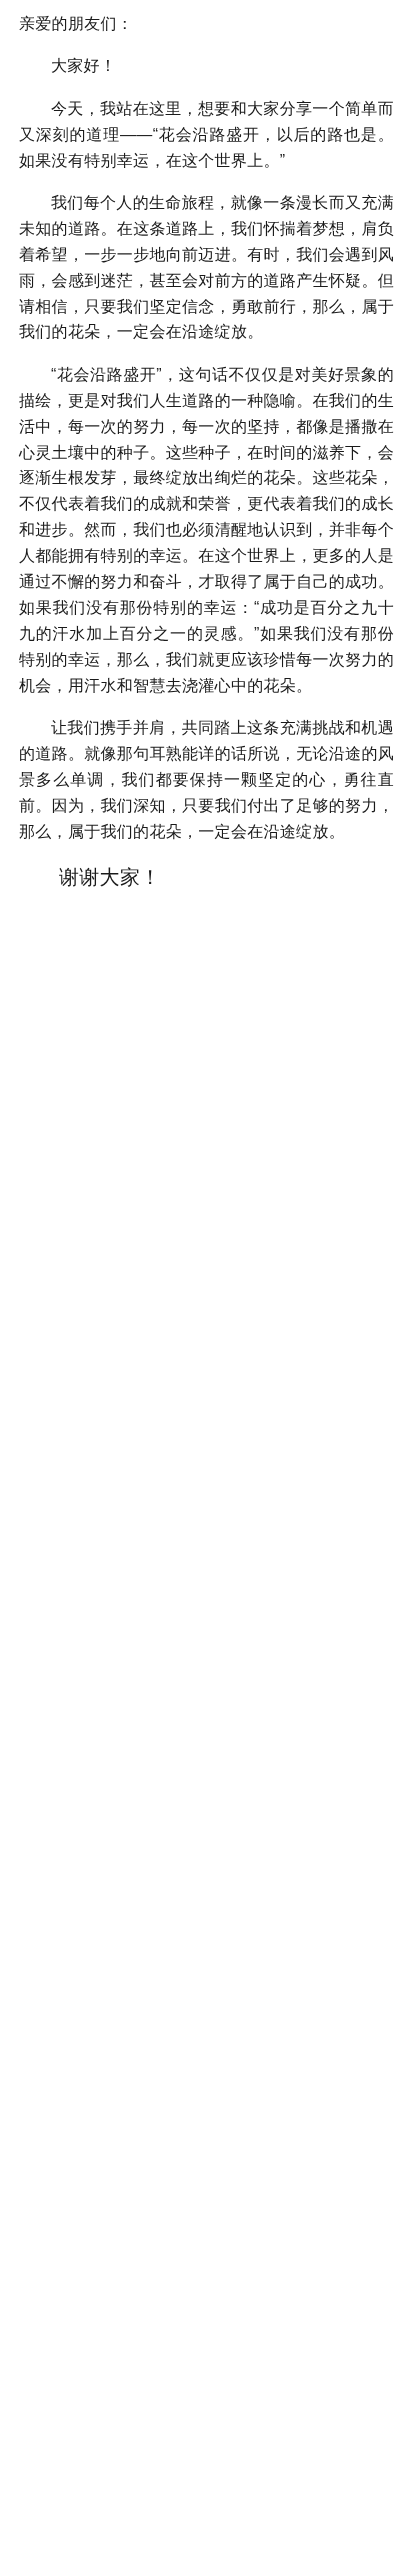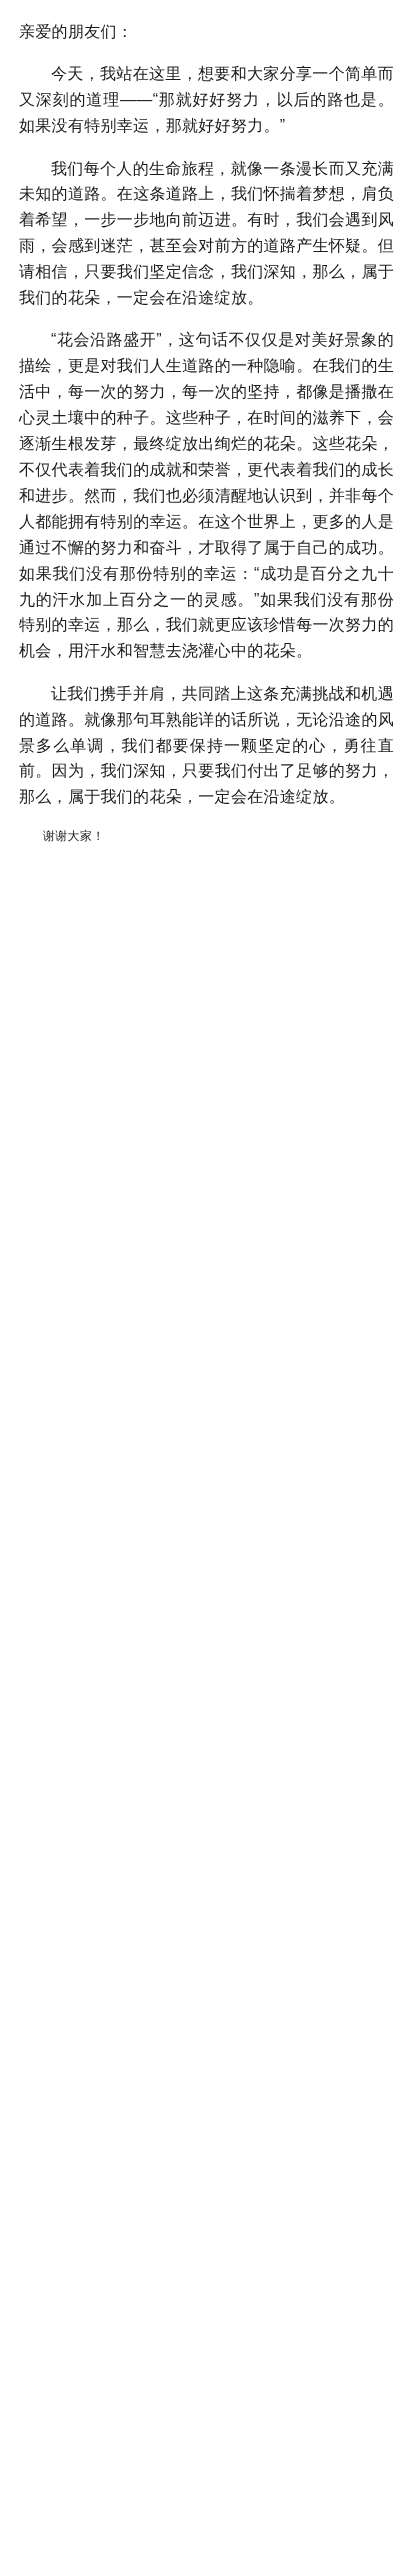--- a/index.html
+++ b/index.html
@@ -10,21 +10,21 @@
   body {
     width: 413px;
     min-height: 2576px;
     font-family: "Liberation Sans", "DejaVu Sans", sans-serif;
     color: #1a1a1a;
   }
   .page {
     width: 413px;
     min-height: 2576px;
     box-sizing: border-box;
-    padding: 20px 19px 19px 19px;
+    padding: 12px 19px 19px 19px;
     background: #ffffff;
   }
   .salutation {
     font-size: 16px;
     line-height: 1.55;
     margin: 0 0 16.5px 0;
     letter-spacing: 0.3px;
     font-weight: 400;
   }
   .para {
@@ -34,39 +34,40 @@
     text-align: justify;
     text-justify: inter-ideograph;
     text-indent: 2em;
     letter-spacing: 0.3px;
     font-weight: 400;
   }
   .para.nojust {
     text-align: left;
   }
   .closing {
-    font-size: 12px;
+    font-size: 20px;
     line-height: 1.6;
     margin: 0 0 24px 0;
     text-indent: 2em;
     letter-spacing: 0.3px;
     font-family: Liberation Serif, serif;
   }
 </style>
 </head>
 <body>
 
 <div class="page">
 
   <p class="salutation">亲爱的朋友们：</p>
 
+  <p class="para nojust">大家好！</p>
 
-  <p class="para">今天，我站在这里，想要和大家分享一个简单而又深刻的道理——“那就好好努力，以后的路也是。如果没有特别幸运，那就好好努力。”</p>
+  <p class="para">今天，我站在这里，想要和大家分享一个简单而又深刻的道理——“花会沿路盛开，以后的路也是。如果没有特别幸运，在这个世界上。”</p>
 
-  <p class="para">我们每个人的生命旅程，就像一条漫长而又充满未知的道路。在这条道路上，我们怀揣着梦想，肩负着希望，一步一步地向前迈进。有时，我们会遇到风雨，会感到迷茫，甚至会对前方的道路产生怀疑。但请相信，只要我们坚定信念，我们深知，那么，属于我们的花朵，一定会在沿途绽放。</p>
+  <p class="para">我们每个人的生命旅程，就像一条漫长而又充满未知的道路。在这条道路上，我们怀揣着梦想，肩负着希望，一步一步地向前迈进。有时，我们会遇到风雨，会感到迷茫，甚至会对前方的道路产生怀疑。但请相信，只要我们坚定信念，勇敢前行，那么，属于我们的花朵，一定会在沿途绽放。</p>
 
   <p class="para">“花会沿路盛开”，这句话不仅仅是对美好景象的描绘，更是对我们人生道路的一种隐喻。在我们的生活中，每一次的努力，每一次的坚持，都像是播撒在心灵土壤中的种子。这些种子，在时间的滋养下，会逐渐生根发芽，最终绽放出绚烂的花朵。这些花朵，不仅代表着我们的成就和荣誉，更代表着我们的成长和进步。然而，我们也必须清醒地认识到，并非每个人都能拥有特别的幸运。在这个世界上，更多的人是通过不懈的努力和奋斗，才取得了属于自己的成功。如果我们没有那份特别的幸运：“成功是百分之九十九的汗水加上百分之一的灵感。”如果我们没有那份特别的幸运，那么，我们就更应该珍惜每一次努力的机会，用汗水和智慧去浇灌心中的花朵。</p>
 
   <p class="para">让我们携手并肩，共同踏上这条充满挑战和机遇的道路。就像那句耳熟能详的话所说，无论沿途的风景多么单调，我们都要保持一颗坚定的心，勇往直前。因为，我们深知，只要我们付出了足够的努力，那么，属于我们的花朵，一定会在沿途绽放。</p>
 
 
   <p class="closing">谢谢大家！</p>
 
 </div>
 

